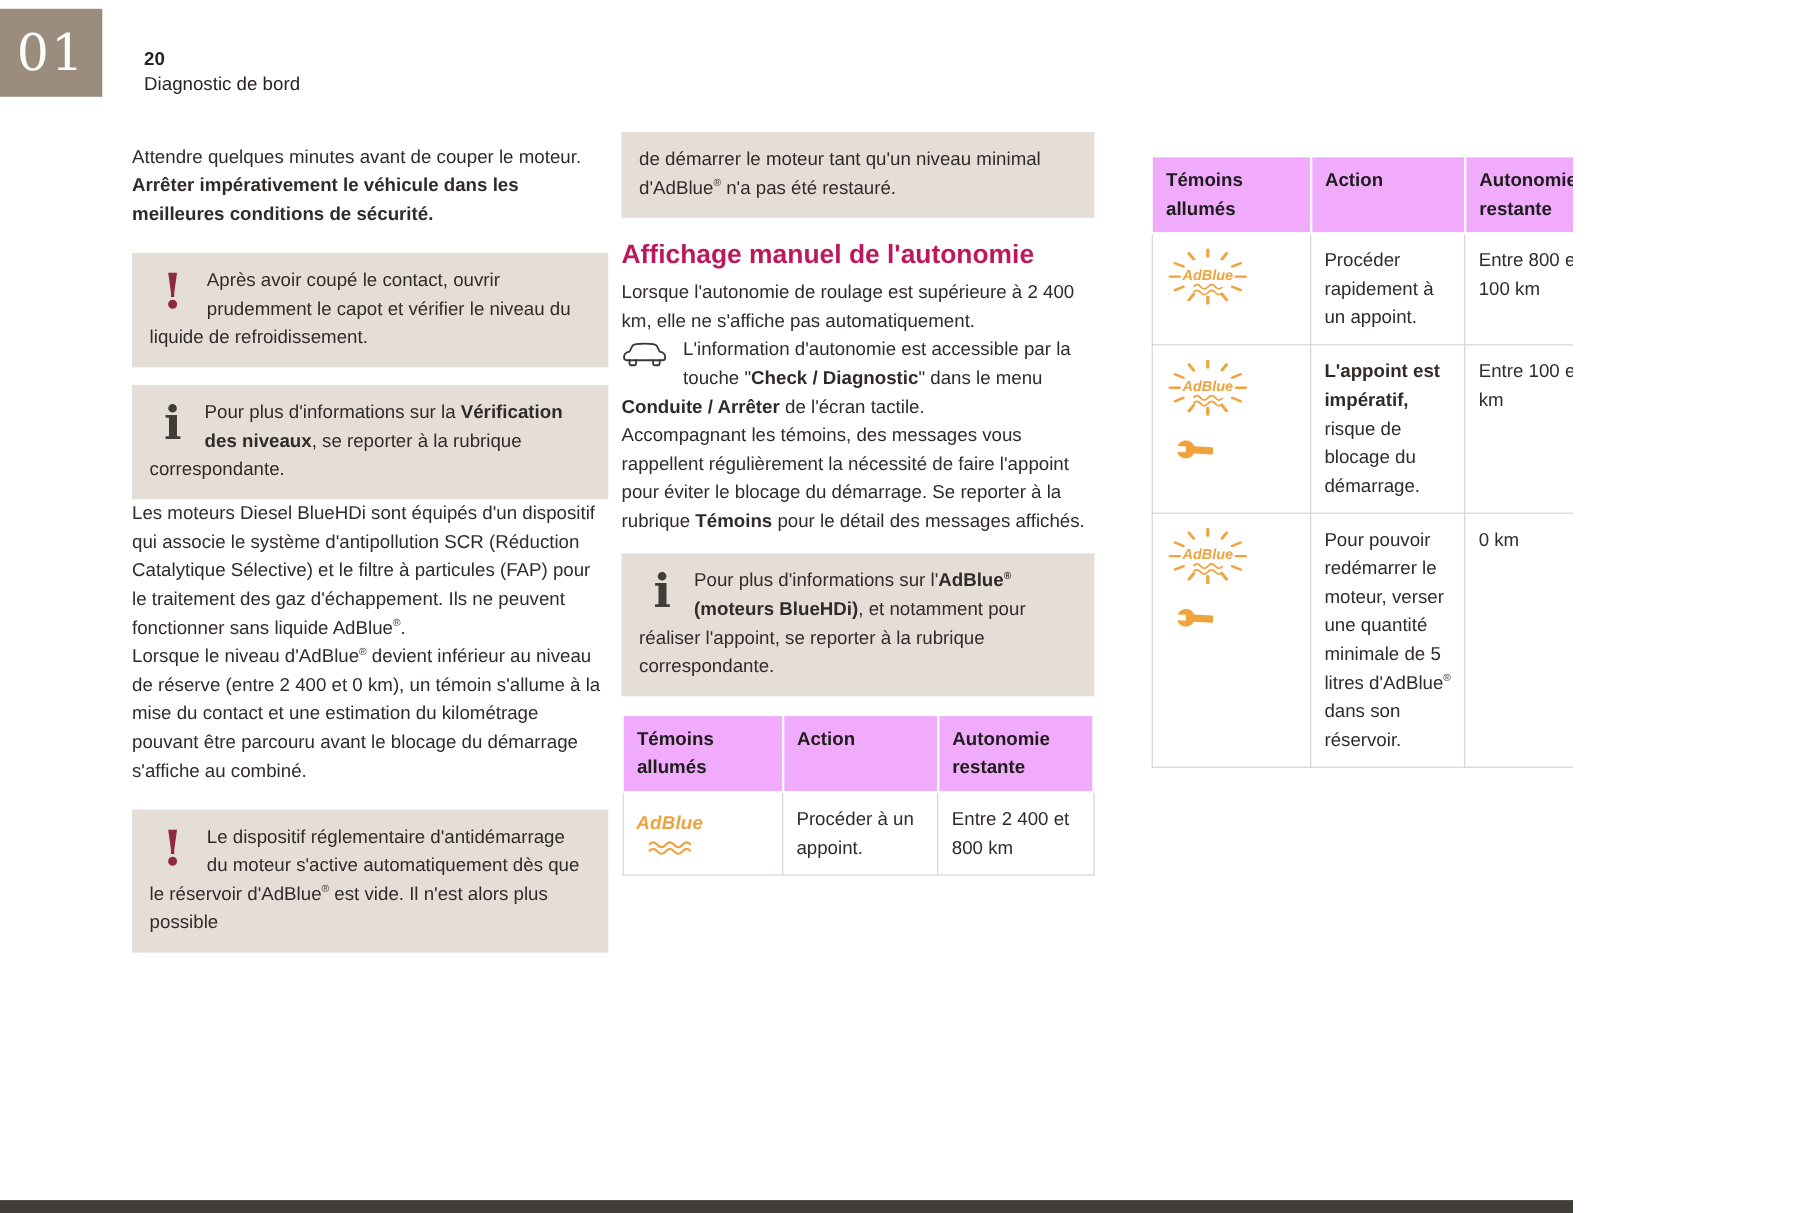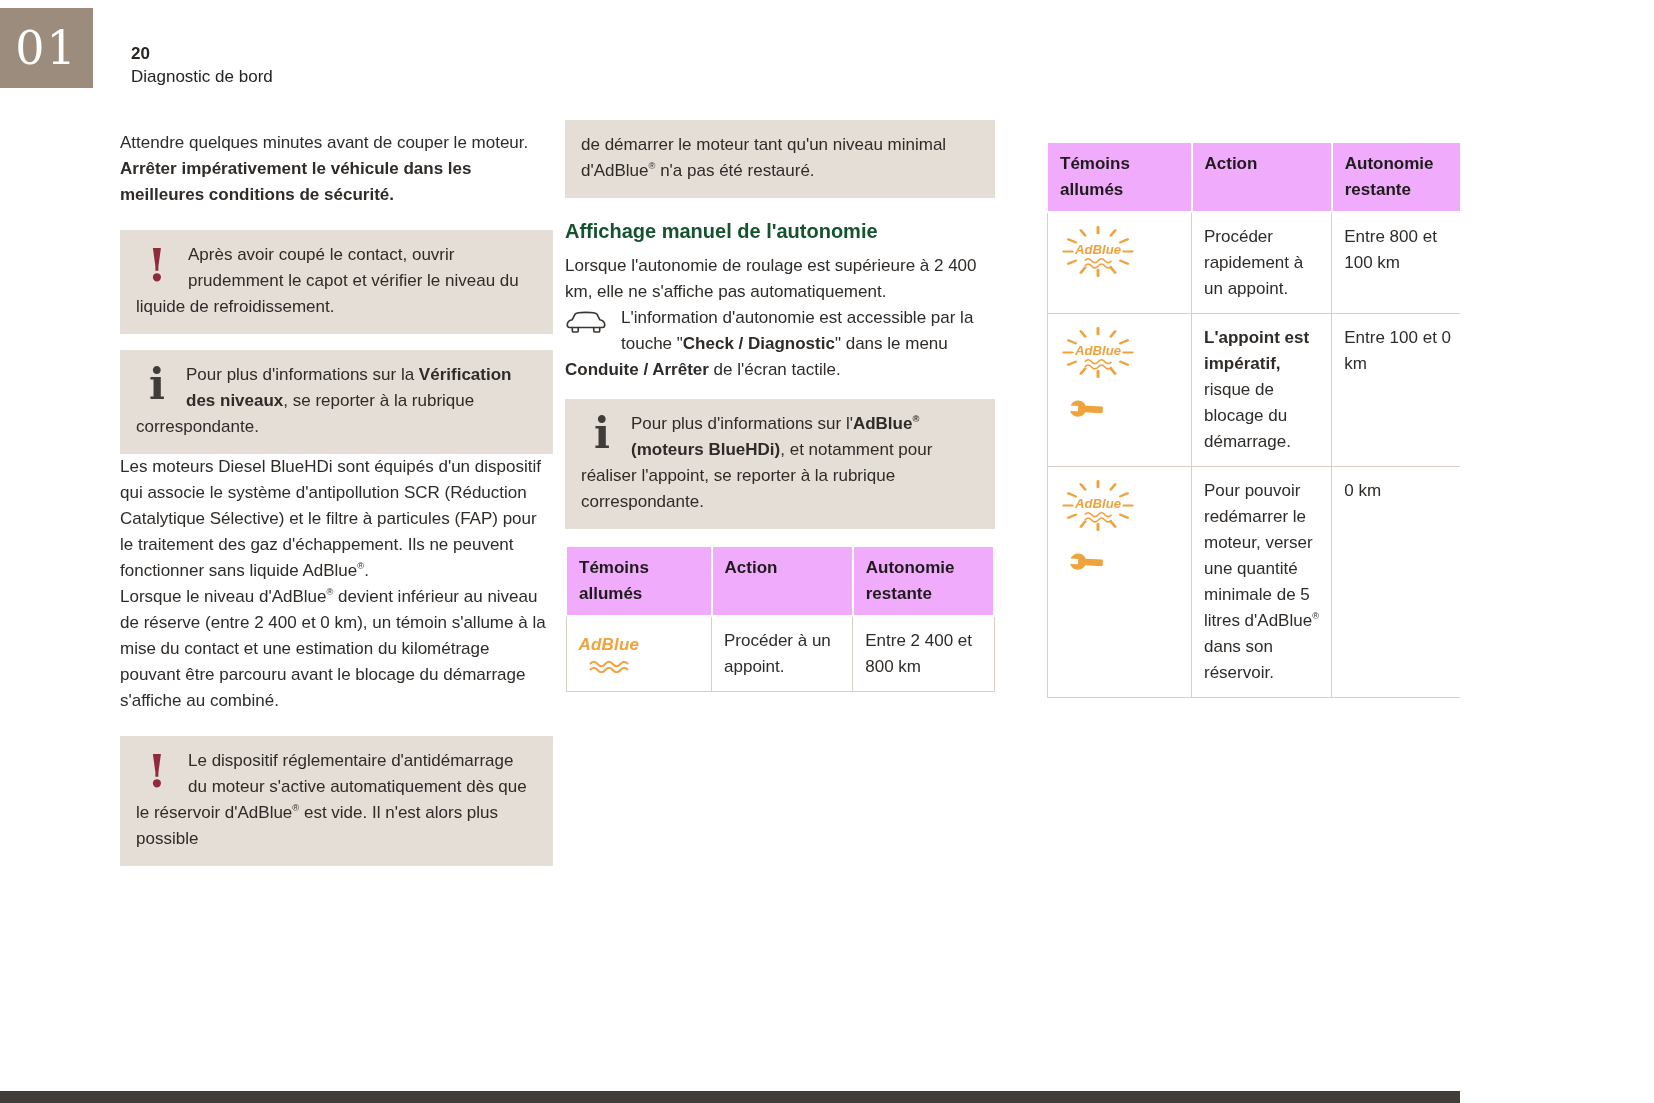--- a/index.html
+++ b/index.html
@@ -1,21 +1,21 @@
 <!DOCTYPE html>
 <html lang="fr"><head>
 <meta charset="utf-8">
 <style>
   html, body { margin: 0; padding: 0; }
   body {
     font-family: "Liberation Sans", "DejaVu Sans", sans-serif;
     background: #ffffff;
     color: #2f2b28;
   }
-  .page { position: relative; width: 1430px; height: 1103px; background: #fff; overflow: hidden; padding-left: 30px; }
+  .page { position: relative; width: 1430px; height: 1103px; background: #fff; overflow: hidden; }
 
   
   .chapter-tab {
     position: absolute; left: 0; top: 8px; width: 93px; height: 80px;
     background: #9c8c7d; display: flex; align-items: center; justify-content: center;
   }
   .chapter-number { font-family: "DejaVu Serif", serif; font-size: 46px; color: #fdfdfc; letter-spacing: 2px; }
   .header-meta { position: absolute; left: 107px; top: 44px; margin-left: 24px; }
   .page-number { font-size: 17px; font-weight: 700; color: #262320; }
   .chapter-title { font-size: 17px; color: #262320; margin-top: 3px; }
@@ -26,21 +26,21 @@
   .col-middle { left: 565px;  top: 120px; width: 430px; }
   .col-right  { left: 1046px; top: 141px; width: 427px; }
 
   
   .body-text { font-size: 17px; line-height: 26px; margin: 0; }
   .bold { font-weight: 700; }
   strong { font-weight: 700; }
   sup { font-size: 0.55em; vertical-align: super; line-height: 0; }
 
   .section-title { font-size: 28px; line-height: 37px; font-weight: 400; color: #1e1c1a; margin: 26px 0 10px; }
-  .sub-title { font-size: 20px; line-height: 27px; font-weight: 700; color: #14532d; margin: 20px 0 8px; }
+  .sub-title { font-size: 24px; line-height: 27px; font-weight: 700; color: #be185d; margin: 20px 0 8px; }
 
   
   .note-box { background: #e5ded7; padding: 12px 16px 14px; display: flow-root; }
   .gap-lg { margin-top: 22px; }
   .gap-md { margin-top: 16px; }
 
   .icon-exclaim {
     float: left; width: 26px; text-align: center;
     font-family: "DejaVu Serif", serif; font-weight: 700;
     font-size: 44px; line-height: 44px; color: #8e2b3c;
@@ -130,20 +130,21 @@
           <g fill="none" stroke="#3a3632" stroke-width="1.8" stroke-linecap="round" stroke-linejoin="round">
             <path d="M5 21 q-2.5 0 -2.5 -3 q0 -4.5 5.5 -5.5 l3 -6 q1.5 -2 12 -2 q10.5 0 12 2 l3 6 q5.5 1 5.5 5.5 q0 3 -2.5 3 z"></path>
             <path d="M8 21 v3.5 q0 1.5 1.5 1.5 h3.5 q1.5 0 1.5 -1.5 v-3.5"></path>
             <path d="M31.5 21 v3.5 q0 1.5 1.5 1.5 h3.5 q1.5 0 1.5 -1.5 v-3.5"></path>
           </g>
         </svg>
       </span>
       <span>L'information d'autonomie est accessible par la touche "<strong>Check / Diagnostic</strong>" dans le menu <strong>Conduite / Arrêter</strong> de l'écran tactile.</span>
     </div>
 
+    <p class="body-text">Accompagnant les témoins, des messages vous rappellent régulièrement la nécessité de faire l'appoint pour éviter le blocage du démarrage. Se reporter à la rubrique <strong>Témoins</strong> pour le détail des messages affichés.</p>
 
     <aside class="note-box gap-md">
       <span class="icon-info">i</span>
       <p class="body-text">Pour plus d'informations sur l'<strong>AdBlue<sup>®</sup> (moteurs BlueHDi)</strong>, et notamment pour réaliser l'appoint, se reporter à la rubrique correspondante.</p>
     </aside>
 
     <table class="data-table gap-md">
       <colgroup>
           <col style="width:34%">
           <col style="width:33%">

